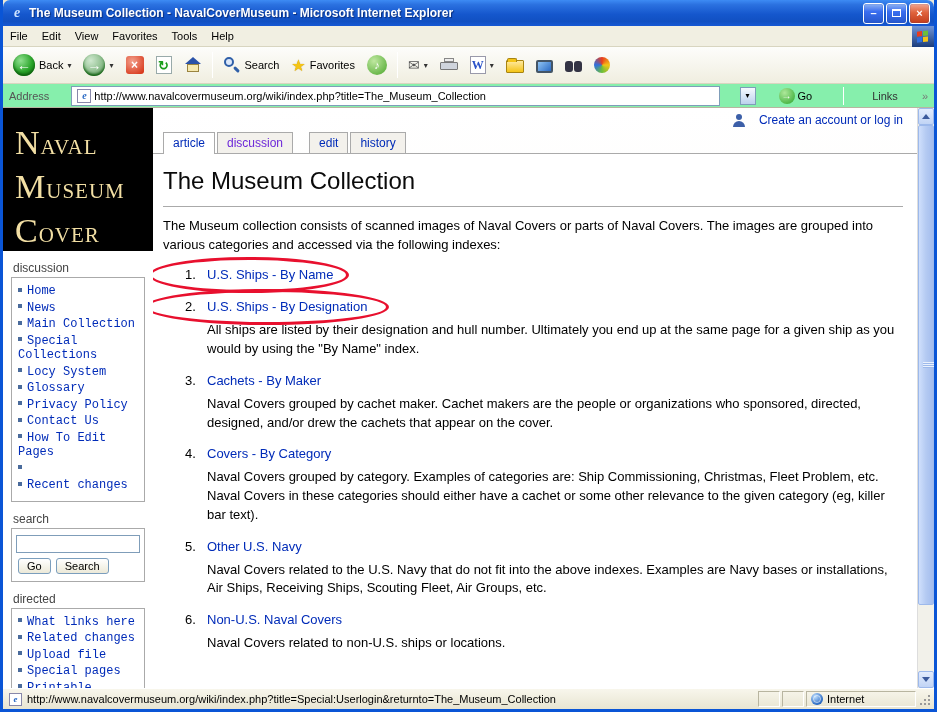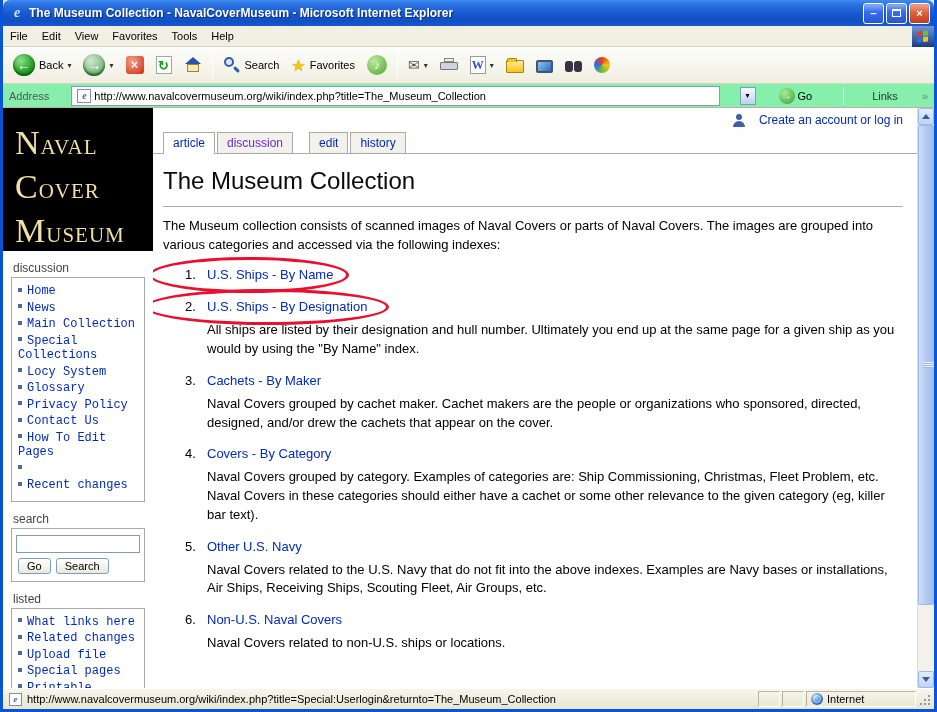--- a/index.html
+++ b/index.html
@@ -274,22 +274,22 @@
     <span class="links-lbl">Links</span>
     <span class="chev">»</span>
   </div>
 
   <div class="viewport">
     <div class="page">
 
       <aside class="sidebar">
         <div class="logo">
           <div class="line"><span class="lg">N</span><span class="sm">AVAL</span></div>
+          <div class="line"><span class="lg">M</span><span class="sm">USEUM</span></div>
           <div class="line"><span class="lg">C</span><span class="sm">OVER</span></div>
-          <div class="line"><span class="lg">M</span><span class="sm">USEUM</span></div>
         </div>
 
         <div class="portlet-label">discussion</div>
         <div class="portlet">
           <ul>
             <li><span class="bullet"></span><a class="navlink">Home</a></li>
             <li><span class="bullet"></span><a class="navlink">News</a></li>
             <li><span class="bullet"></span><a class="navlink">Main Collection</a></li>
             <li><span class="bullet"></span><a class="navlink">Special Collections</a></li>
             <li><span class="bullet"></span><a class="navlink">Locy System</a></li>
@@ -304,21 +304,21 @@
 
         <div class="portlet-label">search</div>
         <div class="portlet search-portlet">
           <input type="text" class="search-input" style="">
           <div class="search-btn-row">
             <button class="xp-btn">Go</button>
             <button class="xp-btn">Search</button>
           </div>
         </div>
 
-        <div class="portlet-label">listed</div>
+        <div class="portlet-label">directed</div>
         <div class="portlet">
           <ul>
             <li><span class="bullet"></span><a class="navlink">What links here</a></li>
             <li><span class="bullet"></span><a class="navlink">Related changes</a></li>
             <li><span class="bullet"></span><a class="navlink">Upload file</a></li>
             <li><span class="bullet"></span><a class="navlink">Special pages</a></li>
             <li><span class="bullet"></span><a class="navlink">Printable version</a></li>
           </ul>
         </div>
       </aside>

